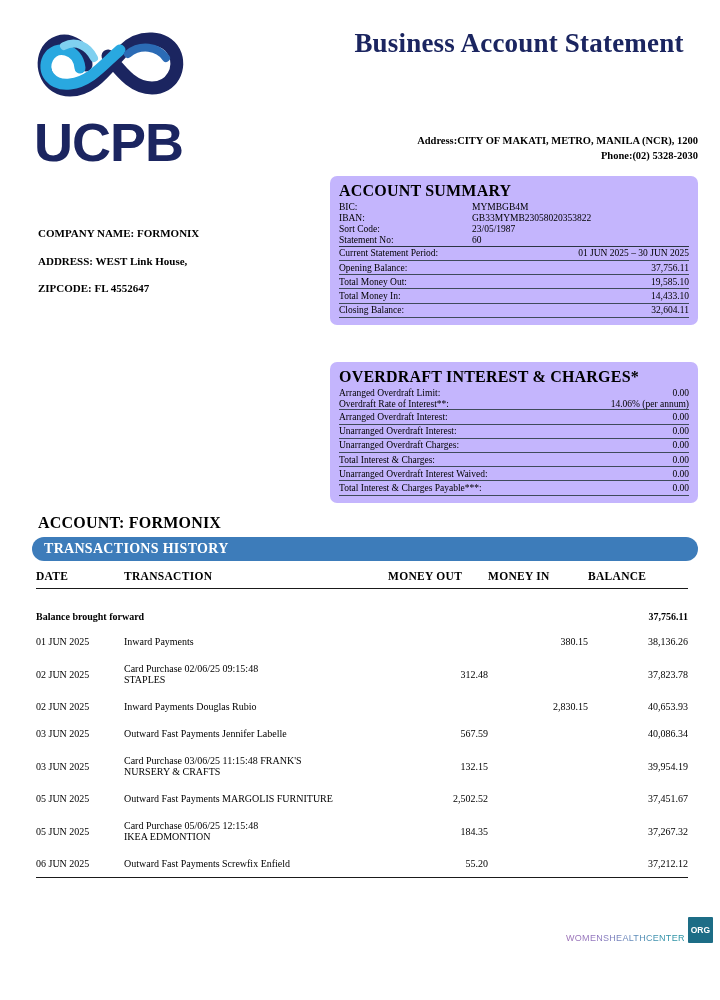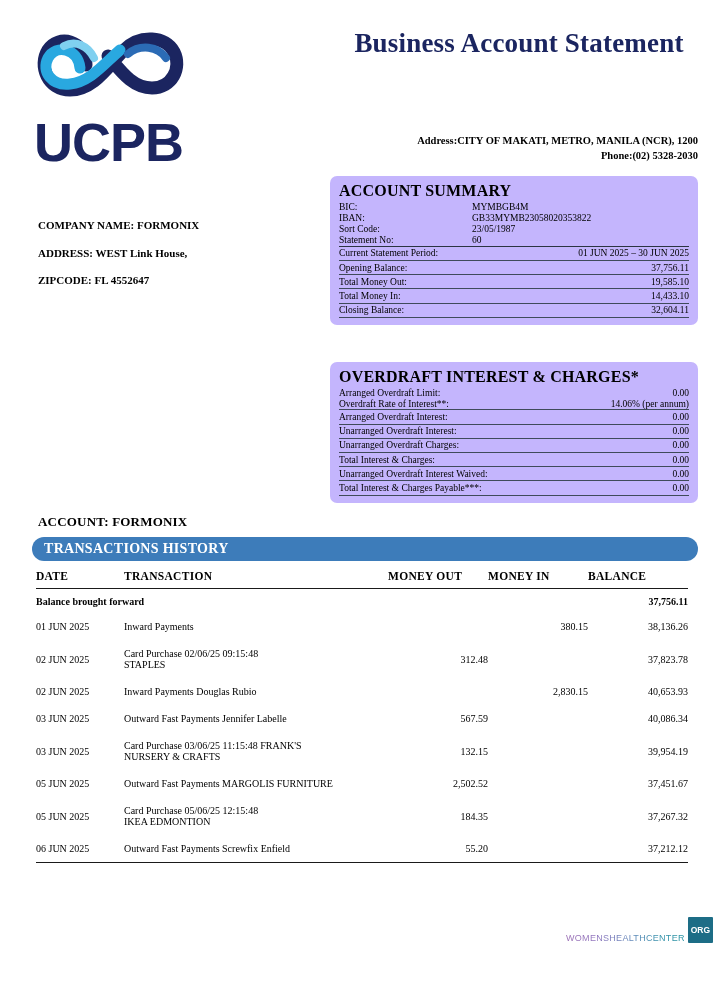--- a/index.html
+++ b/index.html
@@ -59,21 +59,21 @@
     text-align: right;
     font-size: 10.5px;
     font-weight: bold;
     line-height: 1.42;
   }
 
   
   .company-block {
     position: absolute;
     left: 38px;
-    top: 218px;
+    top: 226px;
     width: 280px;
     font-size: 11px;
     font-weight: bold;
     line-height: 1.32;
   }
   .company-block .grp { margin-bottom: 13px; }
   .company-block .grp:last-child { margin-bottom: 8px; }
 
   
   .panel {
@@ -108,21 +108,21 @@
   table.kv tr.ruled-last > td { border-bottom: 1.1px solid #3f4a5a; }
   table.kv tr.thick > td { border-top: 1.6px solid #2b3442; }
 
   .kv-indent { padding-left: 4px; }
 
   
   .account-label {
     position: absolute;
     left: 38px;
     top: 514px;
-    font-size: 13px;
+    font-size: 16px;
     font-weight: bold;
     letter-spacing: 0.2px;
   }
 
   
   .tx-banner {
     position: absolute;
     left: 32px;
     top: 537px;
     width: 666px;
@@ -162,21 +162,21 @@
   .tx-table td {
     padding: 8px 0 8px 0;
     vertical-align: middle;
   }
   .tx-table td.date-col { text-align: left; white-space: nowrap; }
   .tx-table td.desc-col { text-align: left; }
   .tx-table td.num-col { text-align: right; white-space: nowrap; }
 
   .tx-table tr.brought td {
     font-weight: bold;
-    padding-top: 7px;
+    padding-top: 22px;
     padding-bottom: 6px;
   }
   .tx-table tr.closing-rule td {
     border-top: 1.6px solid #1a1a1a;
     height: 0;
     padding: 0;
   }
   .desc-l2 { display: block; }
 
   

